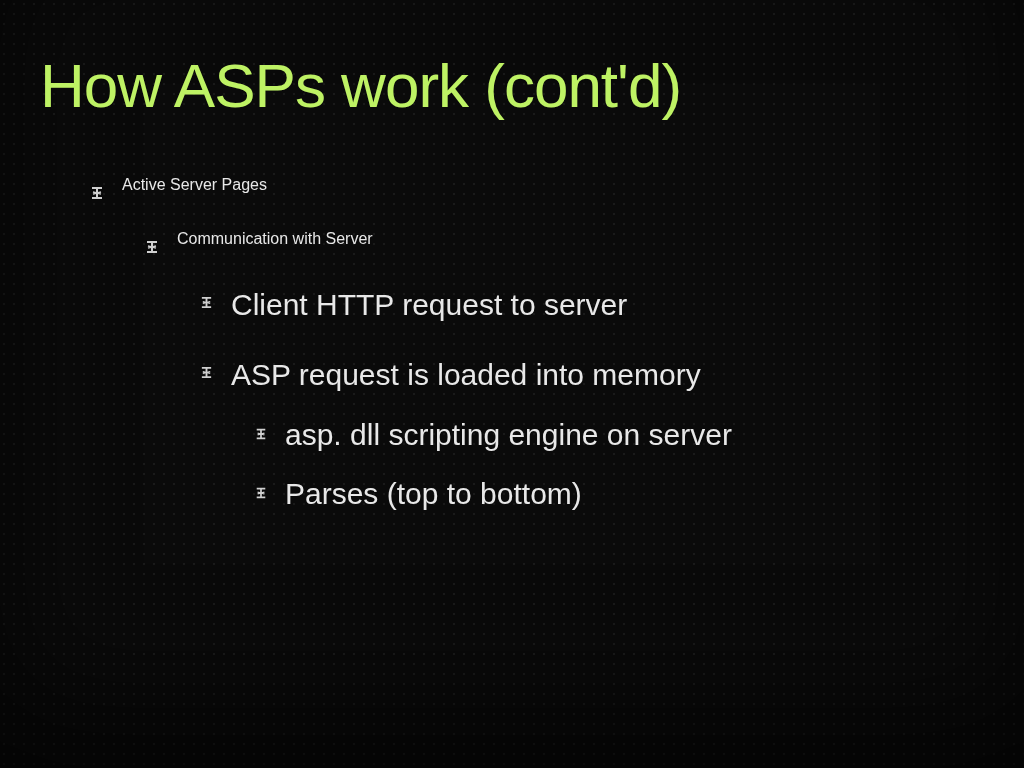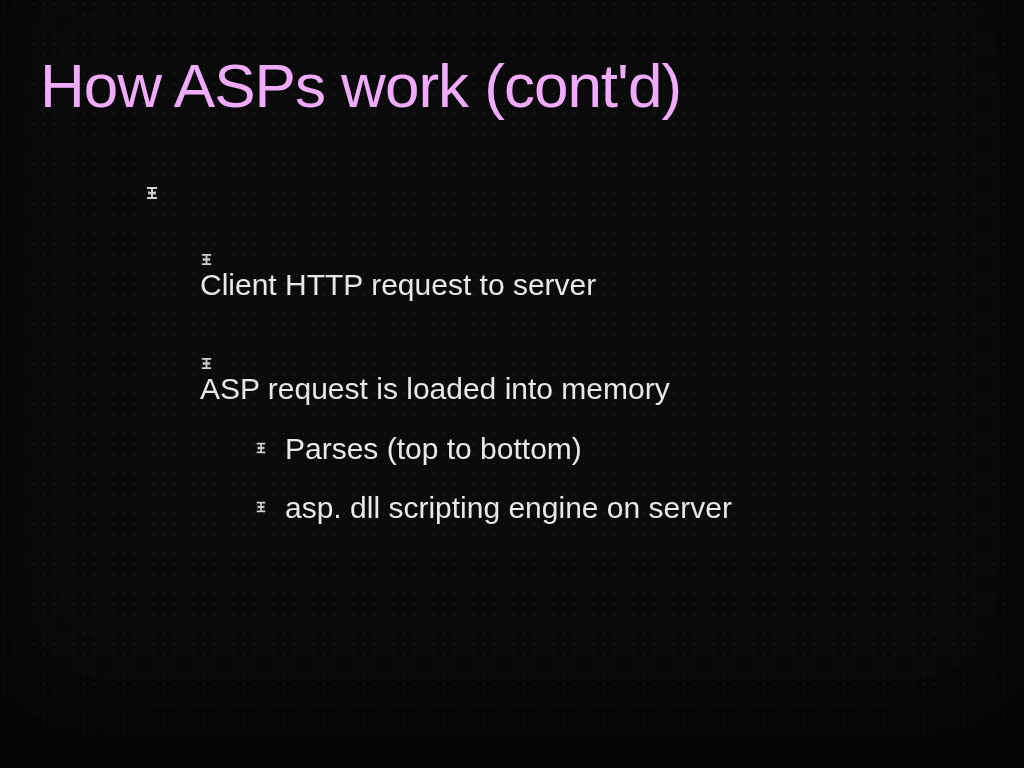--- a/index.html
+++ b/index.html
@@ -19,40 +19,39 @@
       position: relative;
       box-shadow: inset 0 -60px 120px rgba(0,0,0,0.6);
     }
     .slide {
       padding: 50px 40px 40px 40px;
       height: 100%;
     }
     .title {
       font-size: 62px;
       font-weight: normal;
-      color: #f0abfc;
+      color: #bef264;
       letter-spacing: -1px;
       margin-bottom: 55px;
     }
     .content {
       padding-left: 50px;
     }
     .level1 {
       margin-bottom: 30px;
     }
     .level2 {
       padding-left: 55px;
       margin-top: 30px;
     }
     .level3 {
       padding-left: 55px;
     }
     .level3-item {
-      margin-top: 43px;
-      flex-direction: column;
+      margin-top: 32px;
     }
     .level3-item .item-text {
       font-size: 30px;
       line-height: 1.25;
     }
     .level4 {
       padding-left: 55px;
     }
     .level4-item {
       margin-top: 25px;
@@ -79,29 +78,39 @@
   </style>
 </head>
 <body>
 
 <div class="slide">
   <h1 class="title">How ASPs work (cont'd)</h1>
 
   <div class="content">
 
     <div class="level1">
+      <div class="item">
+        <span class="bullet">
+          <svg width="14" height="14" viewBox="0 0 14 14">
+              <path d="M2 2 L12 2 M2 12 L12 12 M7 2 L7 12" stroke="#d0d0d0" stroke-width="2" fill="none"></path>
+              <path d="M3 6 L11 8 M3 8 L11 6" stroke="#d0d0d0" stroke-width="1.5"></path>
+            </svg>
+        </span>
+        <span class="item-text">Active Server Pages</span>
+      </div>
 
       <div class="level2">
         <div class="item">
           <span class="bullet">
             <svg width="14" height="14" viewBox="0 0 14 14">
                 <path d="M2 2 L12 2 M2 12 L12 12 M7 2 L7 12" stroke="#d0d0d0" stroke-width="2" fill="none"></path>
                 <path d="M3 6 L11 8 M3 8 L11 6" stroke="#d0d0d0" stroke-width="1.5"></path>
               </svg>
           </span>
+          <span class="item-text">Communication with Server</span>
         </div>
 
         <div class="level3">
           <div class="level3-item item">
             <span class="bullet">
               <svg width="13" height="13" viewBox="0 0 14 14">
                   <path d="M2 2 L12 2 M2 12 L12 12 M7 2 L7 12" stroke="#d0d0d0" stroke-width="2" fill="none"></path>
                   <path d="M3 6 L11 8 M3 8 L11 6" stroke="#d0d0d0" stroke-width="1.5"></path>
                 </svg>
             </span>
@@ -118,29 +127,29 @@
           </div>
 
           <div class="level4">
             <div class="level4-item item">
               <span class="bullet">
                 <svg width="12" height="12" viewBox="0 0 14 14">
                     <path d="M2 2 L12 2 M2 12 L12 12 M7 2 L7 12" stroke="#d0d0d0" stroke-width="2" fill="none"></path>
                     <path d="M3 6 L11 8 M3 8 L11 6" stroke="#d0d0d0" stroke-width="1.5"></path>
                   </svg>
               </span>
-              <span class="item-text">Parses (top to bottom)</span>
+              <span class="item-text">asp. dll scripting engine on server</span>
             </div>
             <div class="level4-item item">
               <span class="bullet">
                 <svg width="12" height="12" viewBox="0 0 14 14">
                     <path d="M2 2 L12 2 M2 12 L12 12 M7 2 L7 12" stroke="#d0d0d0" stroke-width="2" fill="none"></path>
                     <path d="M3 6 L11 8 M3 8 L11 6" stroke="#d0d0d0" stroke-width="1.5"></path>
                   </svg>
               </span>
-              <span class="item-text">asp. dll scripting engine on server</span>
+              <span class="item-text">Parses (top to bottom)</span>
             </div>
           </div>
         </div>
       </div>
     </div>
   </div>
 </div>
 
 </body></html>

